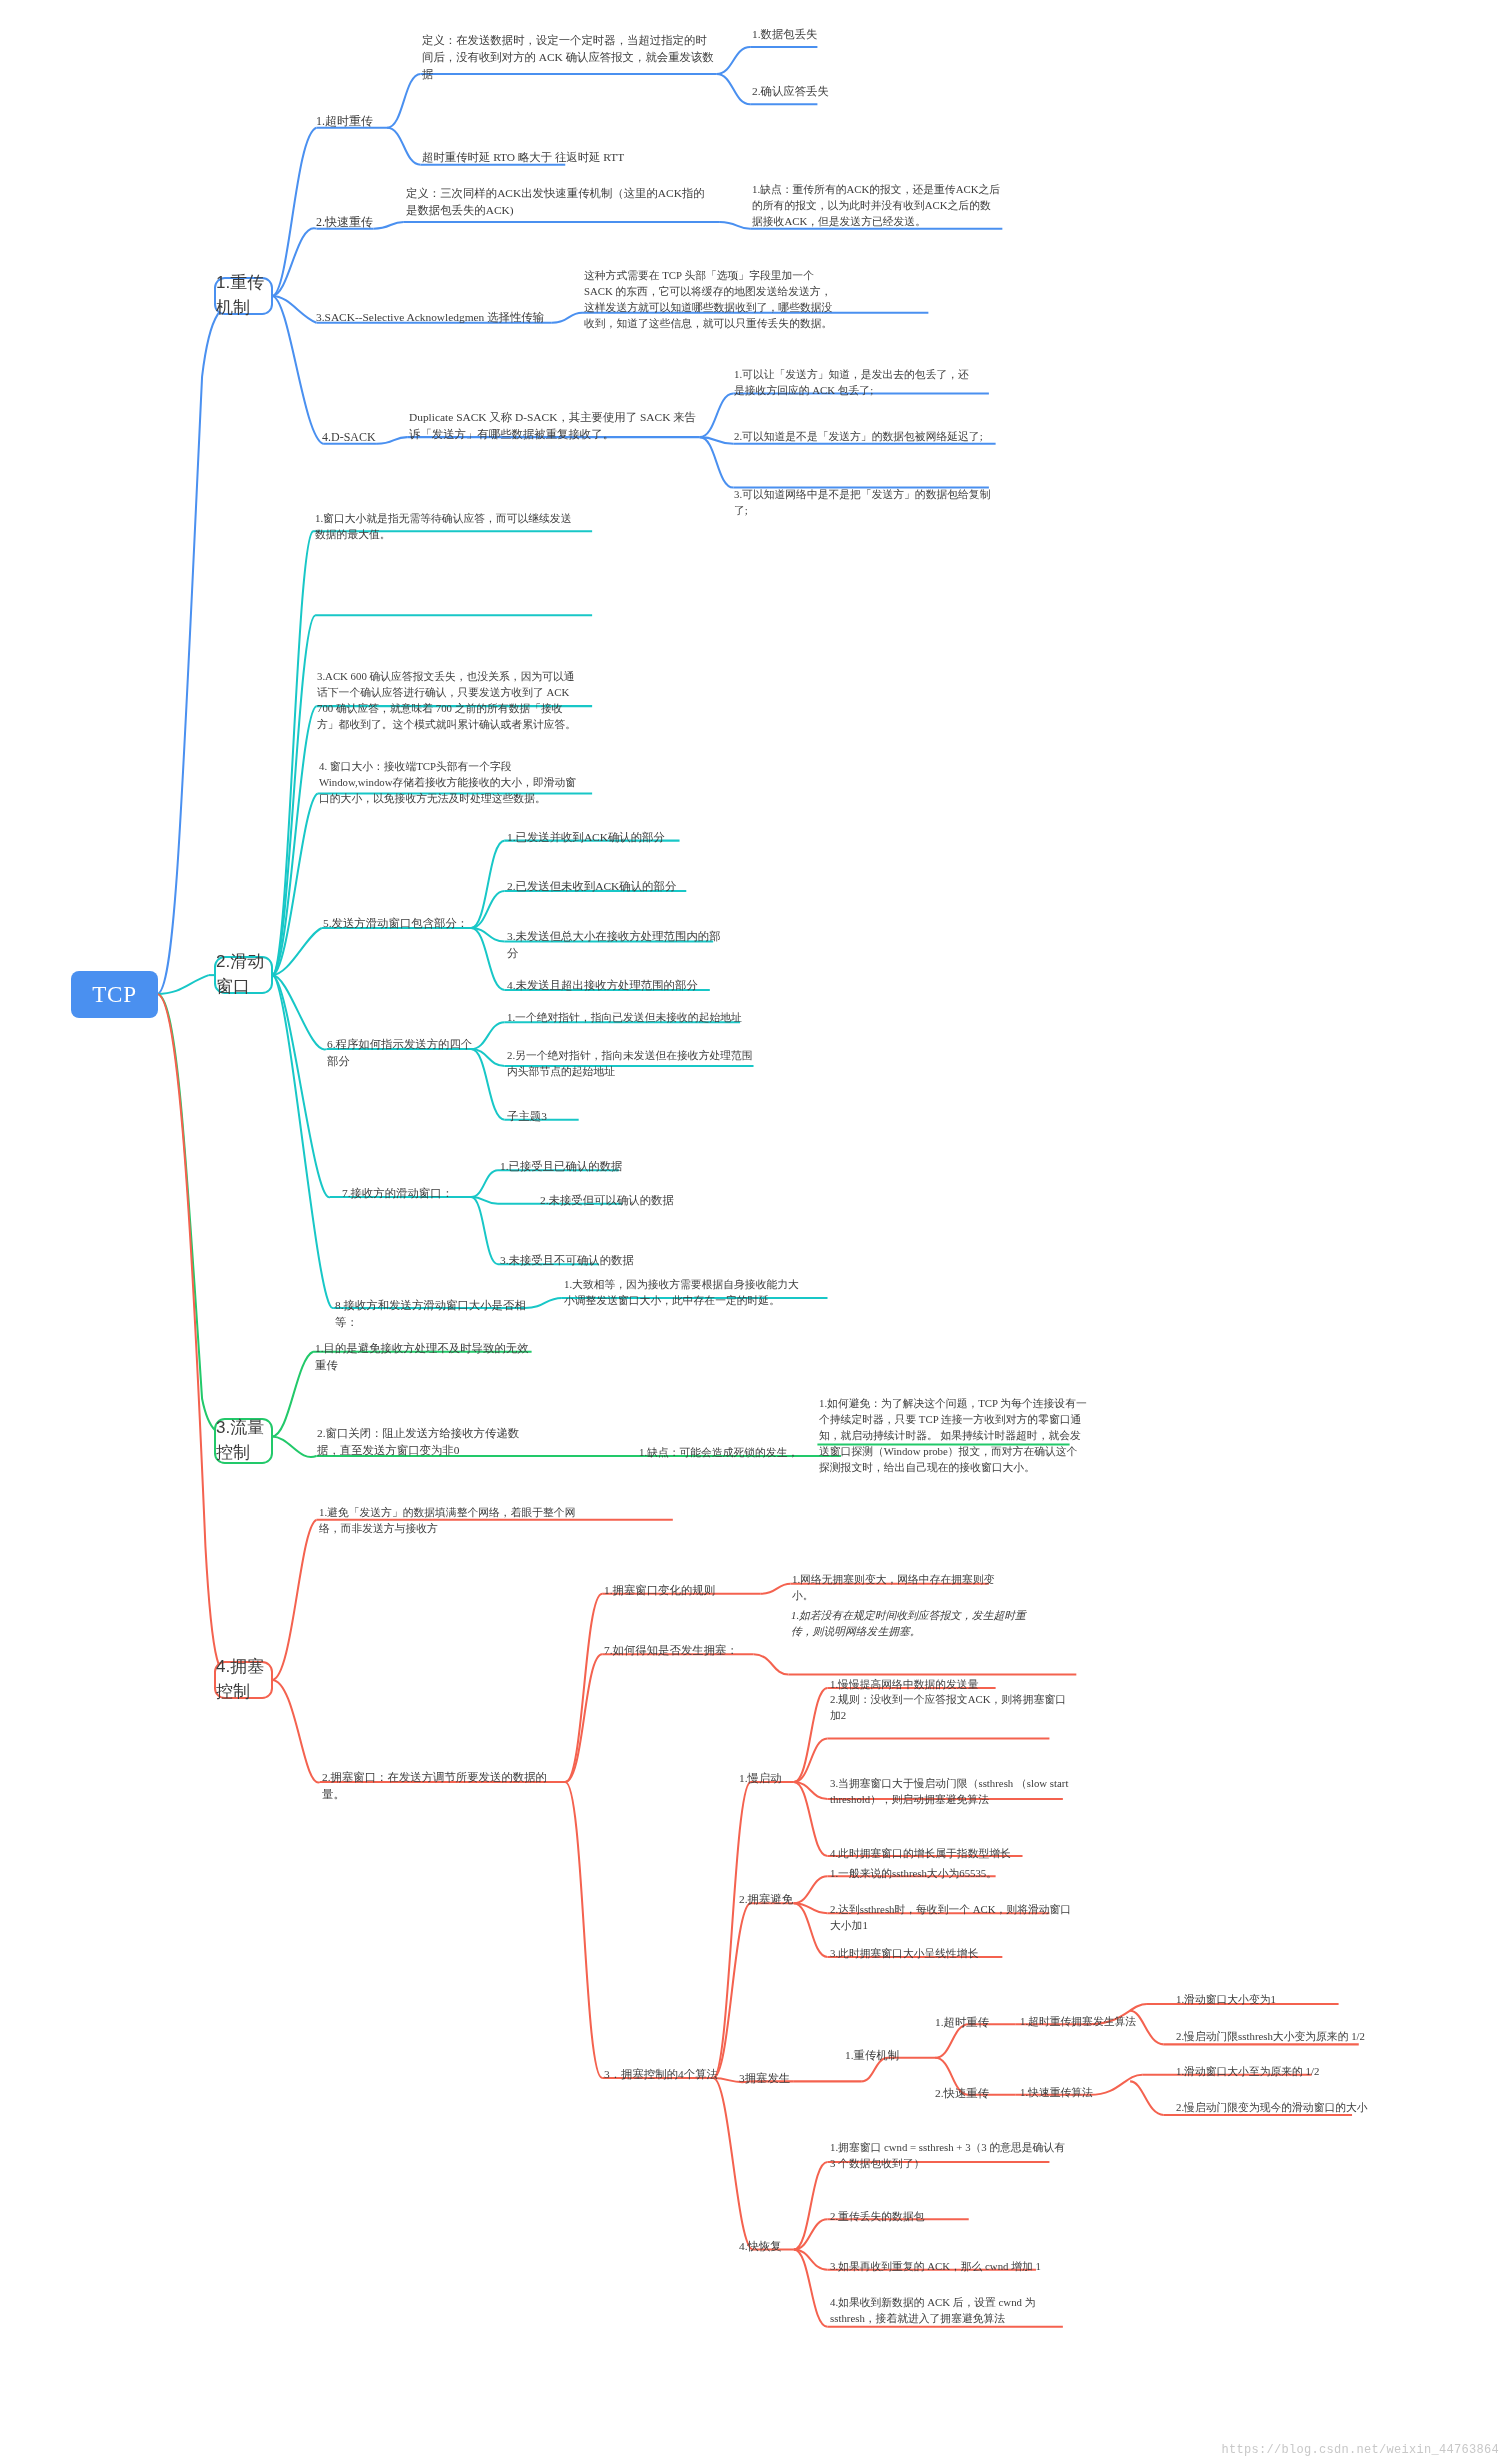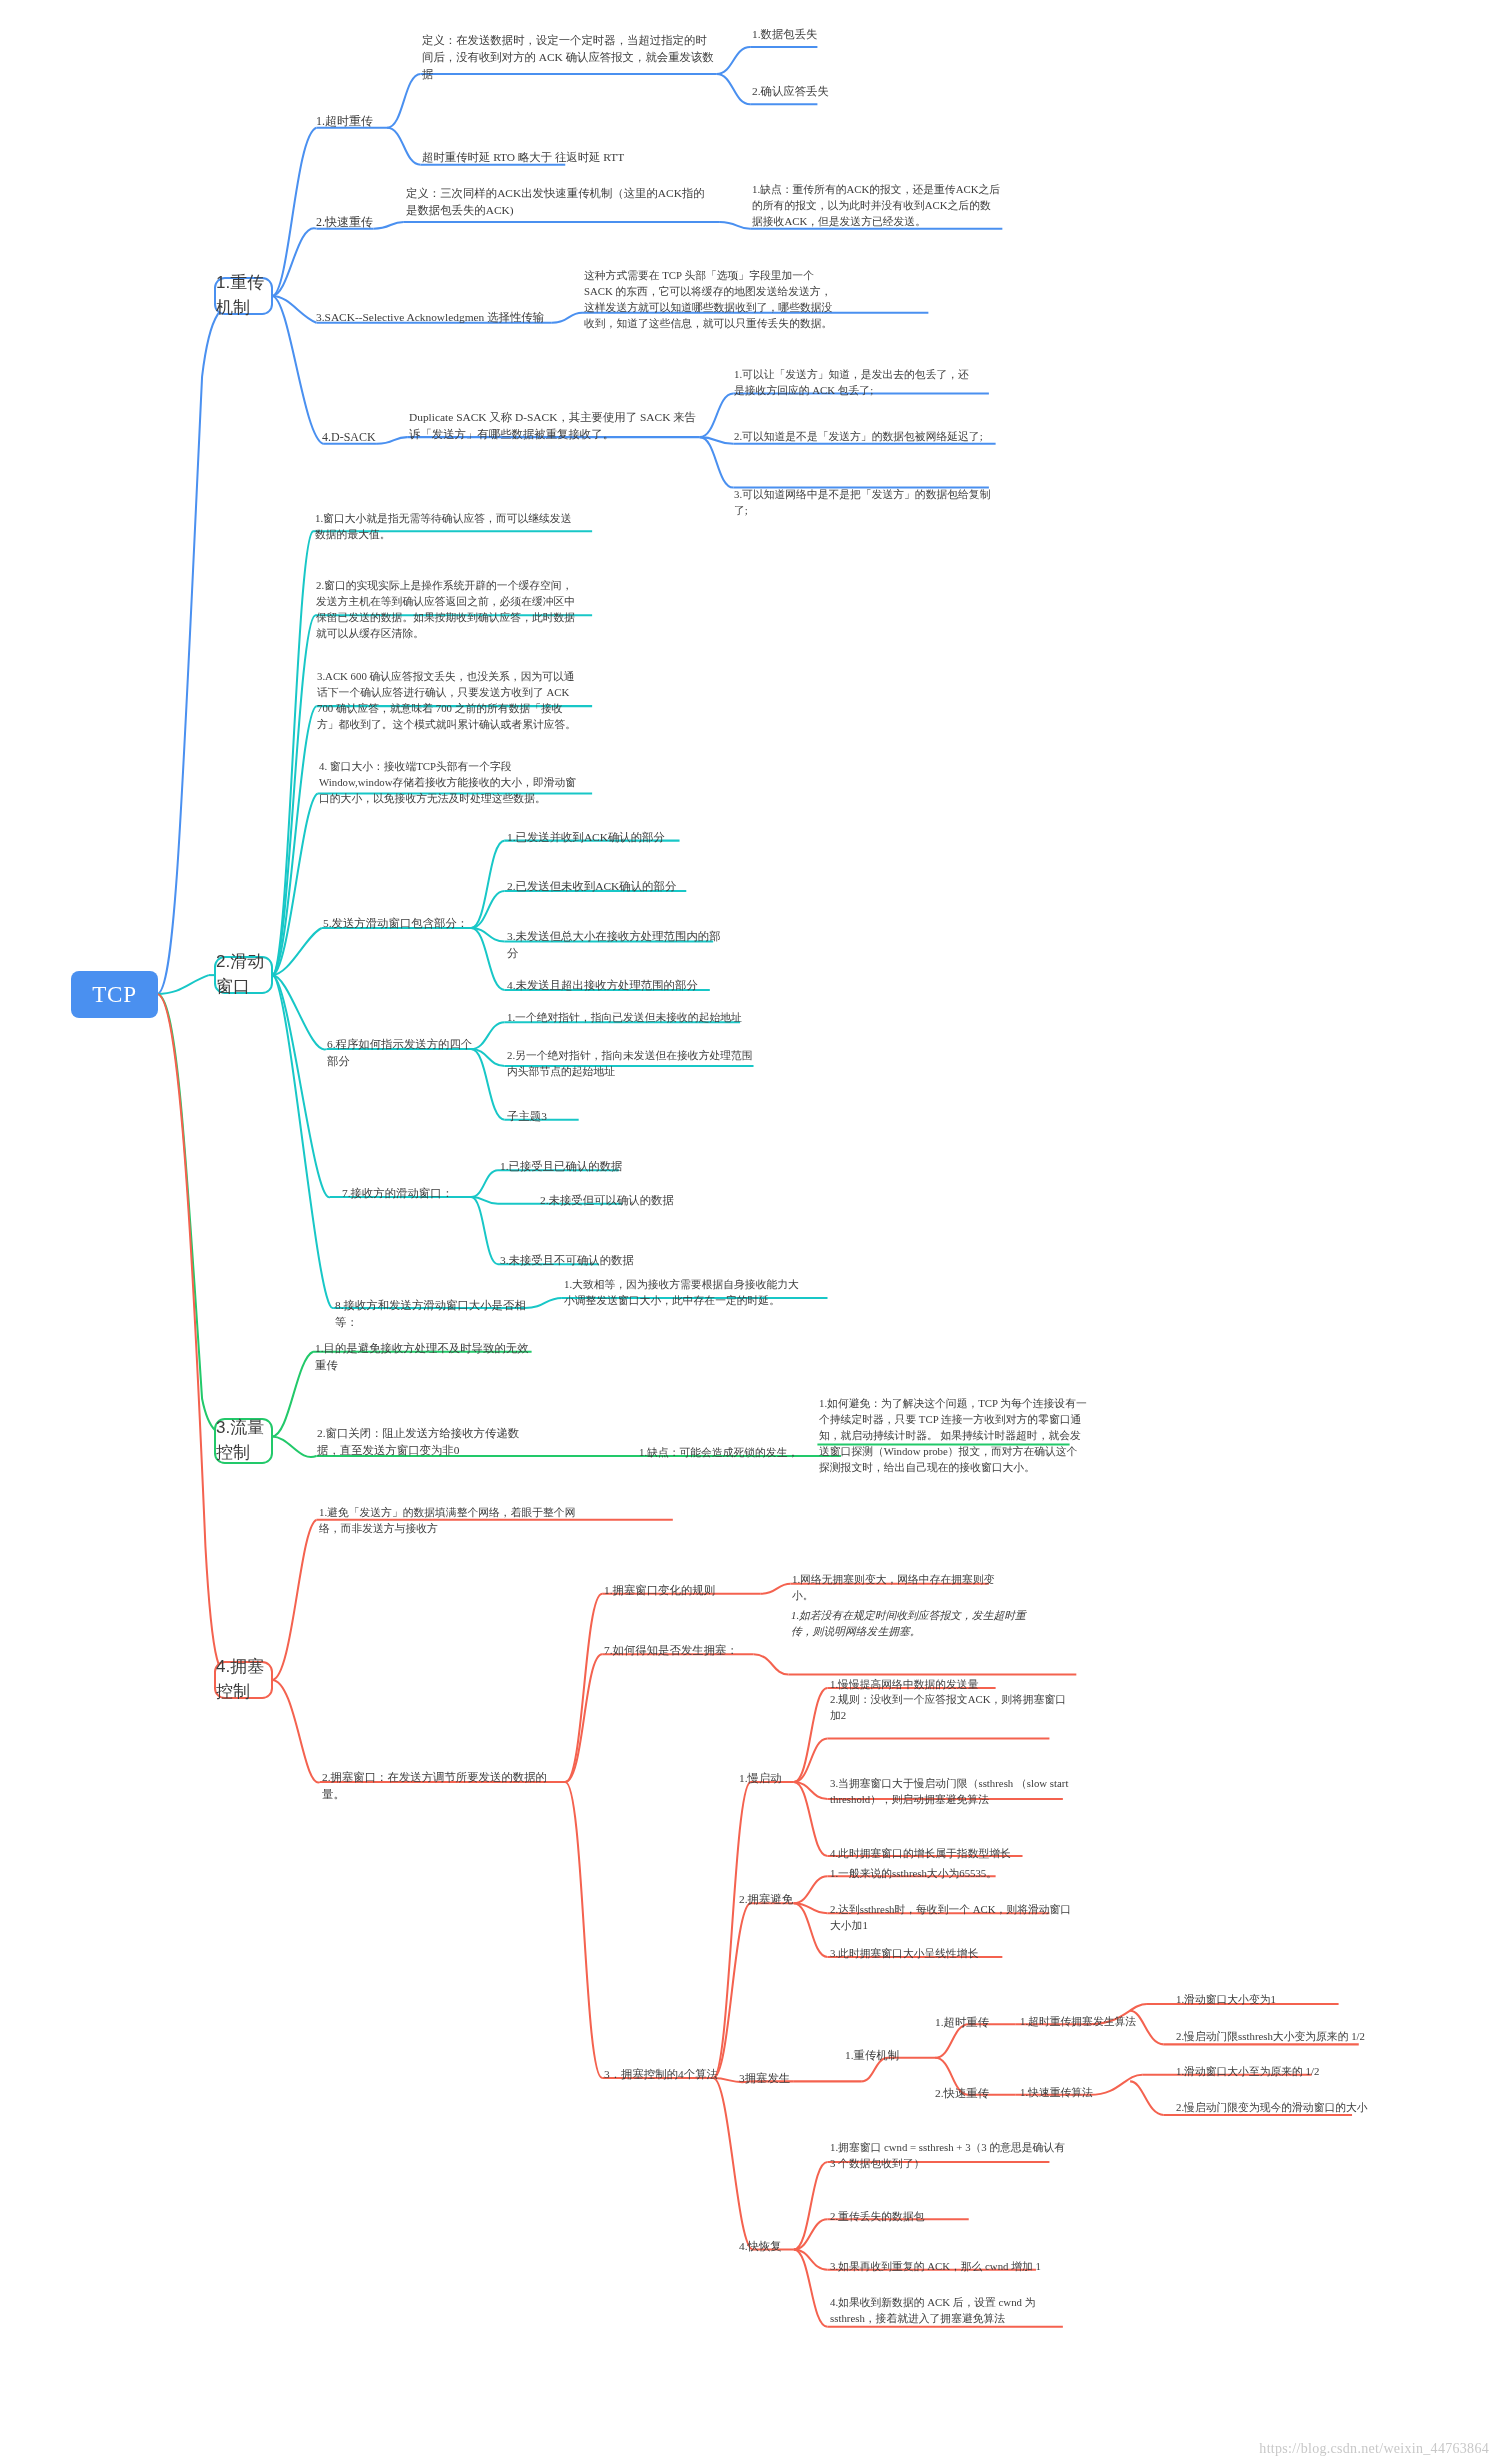--- a/index.html
+++ b/index.html
@@ -19,22 +19,22 @@
      color:#3c3c3c;
   }
   .b-blue{border:2.7px solid #4a90f0;}
   .b-teal{border:2.7px solid #18c7c7;}
   .b-green{border:2.7px solid #22c96a;}
   .b-red{border:2.7px solid #f4624f;}
   .s18{font-size:12px;}
   .s17{font-size:11.4px;}
   .s16{font-size:10.8px;}
   .watermark{
-     position:absolute;right:12px;bottom:5.4px;font-size:14px;color:#c8c8c8;
-     font-family:Liberation Serif, serif;letter-spacing:0.3px;
+     position:absolute;right:2px;bottom:5.4px;font-size:12px;color:#c8c8c8;
+     font-family:Liberation Mono, monospace;letter-spacing:0.3px;
   }
 </style>
 </head>
 <body>
 
 <div id="canvas">
 
   <svg class="links" viewBox="0 0 2231 3661">
     <g fill="none" stroke-width="3">
 
@@ -269,23 +269,20 @@
     <span>3.可以知道网络中是不是把「发送方」的数据包给复制了;</span>
   </div>
 
   <div class="node lvl1 b-teal" style="left:214px;top:956px;width:59px;height:38px;">
     <span>2.滑动窗口</span>
   </div>
 
   <div class="txt s16" style="left:315px;top:511px;width:262px;">
     <span>1.窗口大小就是指无需等待确认应答，而可以继续发送数据的最大值。</span>
   </div>
-  <div class="txt s16" style="left:316px;top:578px;width:262px;">
-    <span>2.窗口的实现实际上是操作系统开辟的一个缓存空间，发送方主机在等到确认应答返回之前，必须在缓冲区中保留已发送的数据。如果按期收到确认应答，此时数据就可以从缓存区清除。</span>
-  </div>
   <div class="txt s16" style="left:317px;top:669px;width:262px;">
     <span>3.ACK 600 确认应答报文丢失，也没关系，因为可以通话下一个确认应答进行确认，只要发送方收到了 ACK 700 确认应答，就意味着 700 之前的所有数据「接收方」都收到了。这个模式就叫累计确认或者累计应答。</span>
   </div>
   <div class="txt s16" style="left:319px;top:759px;width:262px;">
     <span>4. 窗口大小：接收端TCP头部有一个字段Window,window存储着接收方能接收的大小，即滑动窗口的大小，以免接收方无法及时处理这些数据。</span>
   </div>
 
   <div class="txt s17" style="left:323px;top:915px;width:155px;">
     <span>5.发送方滑动窗口包含部分：</span>
   </div>

